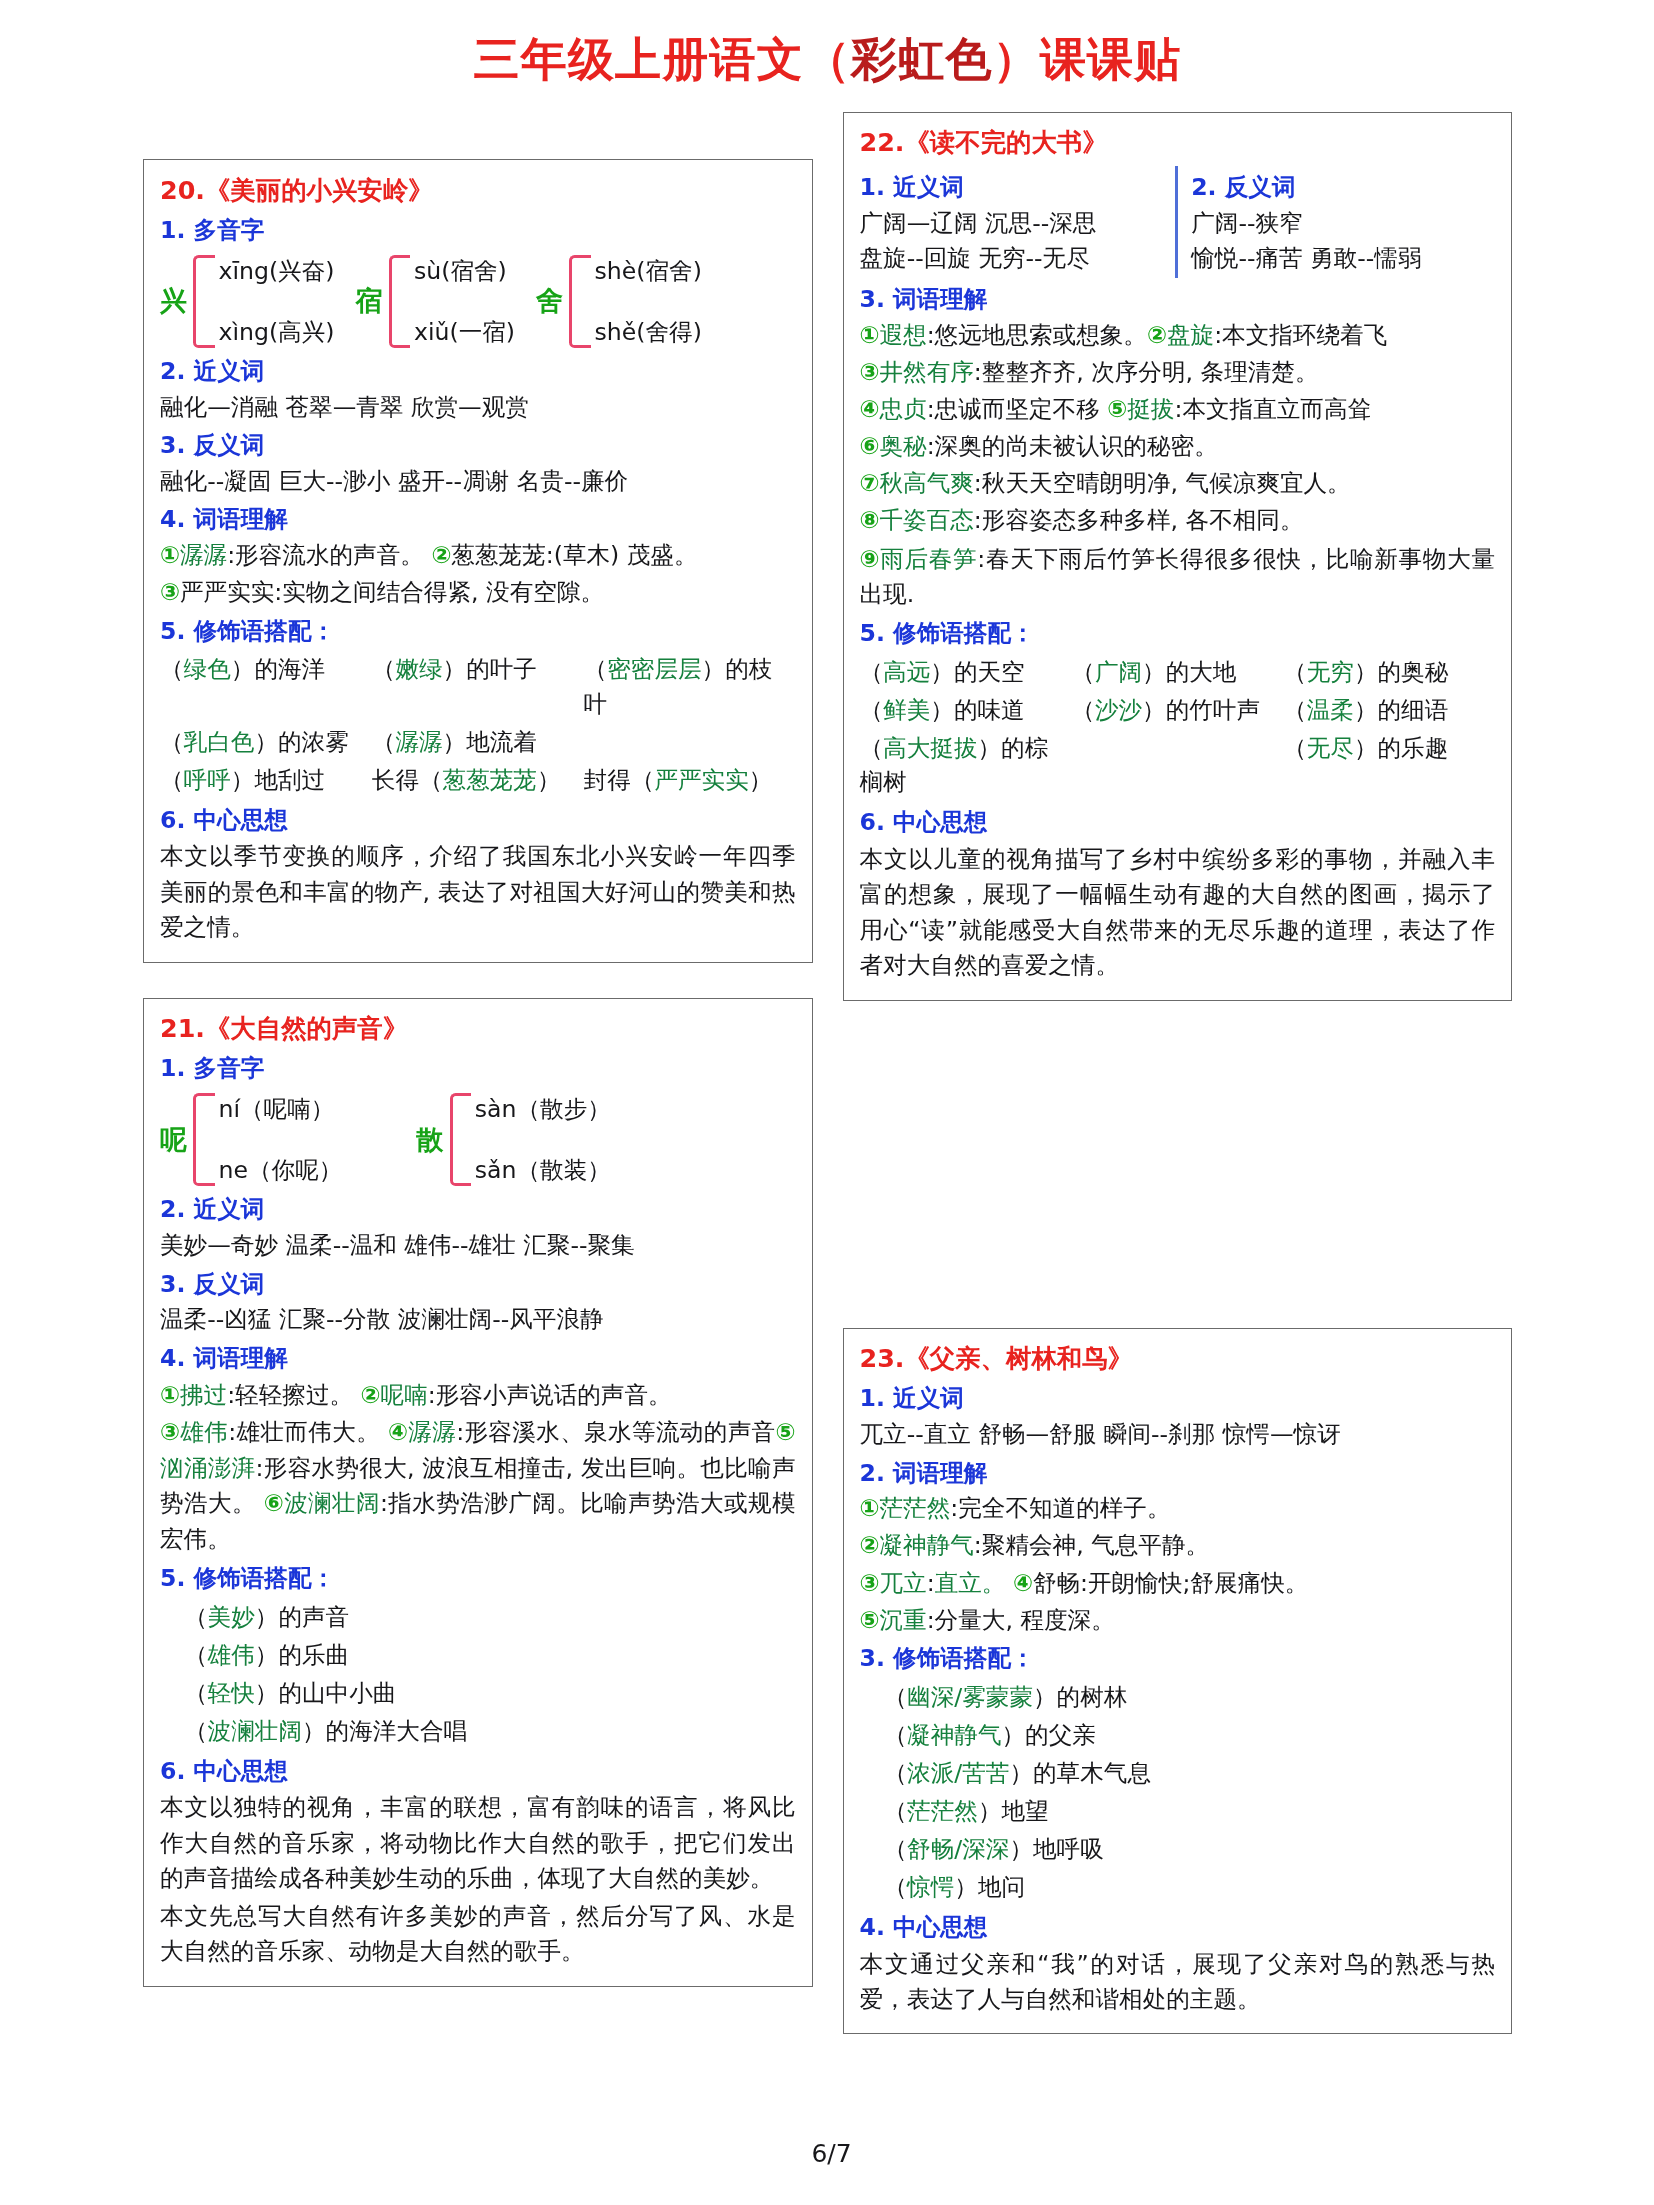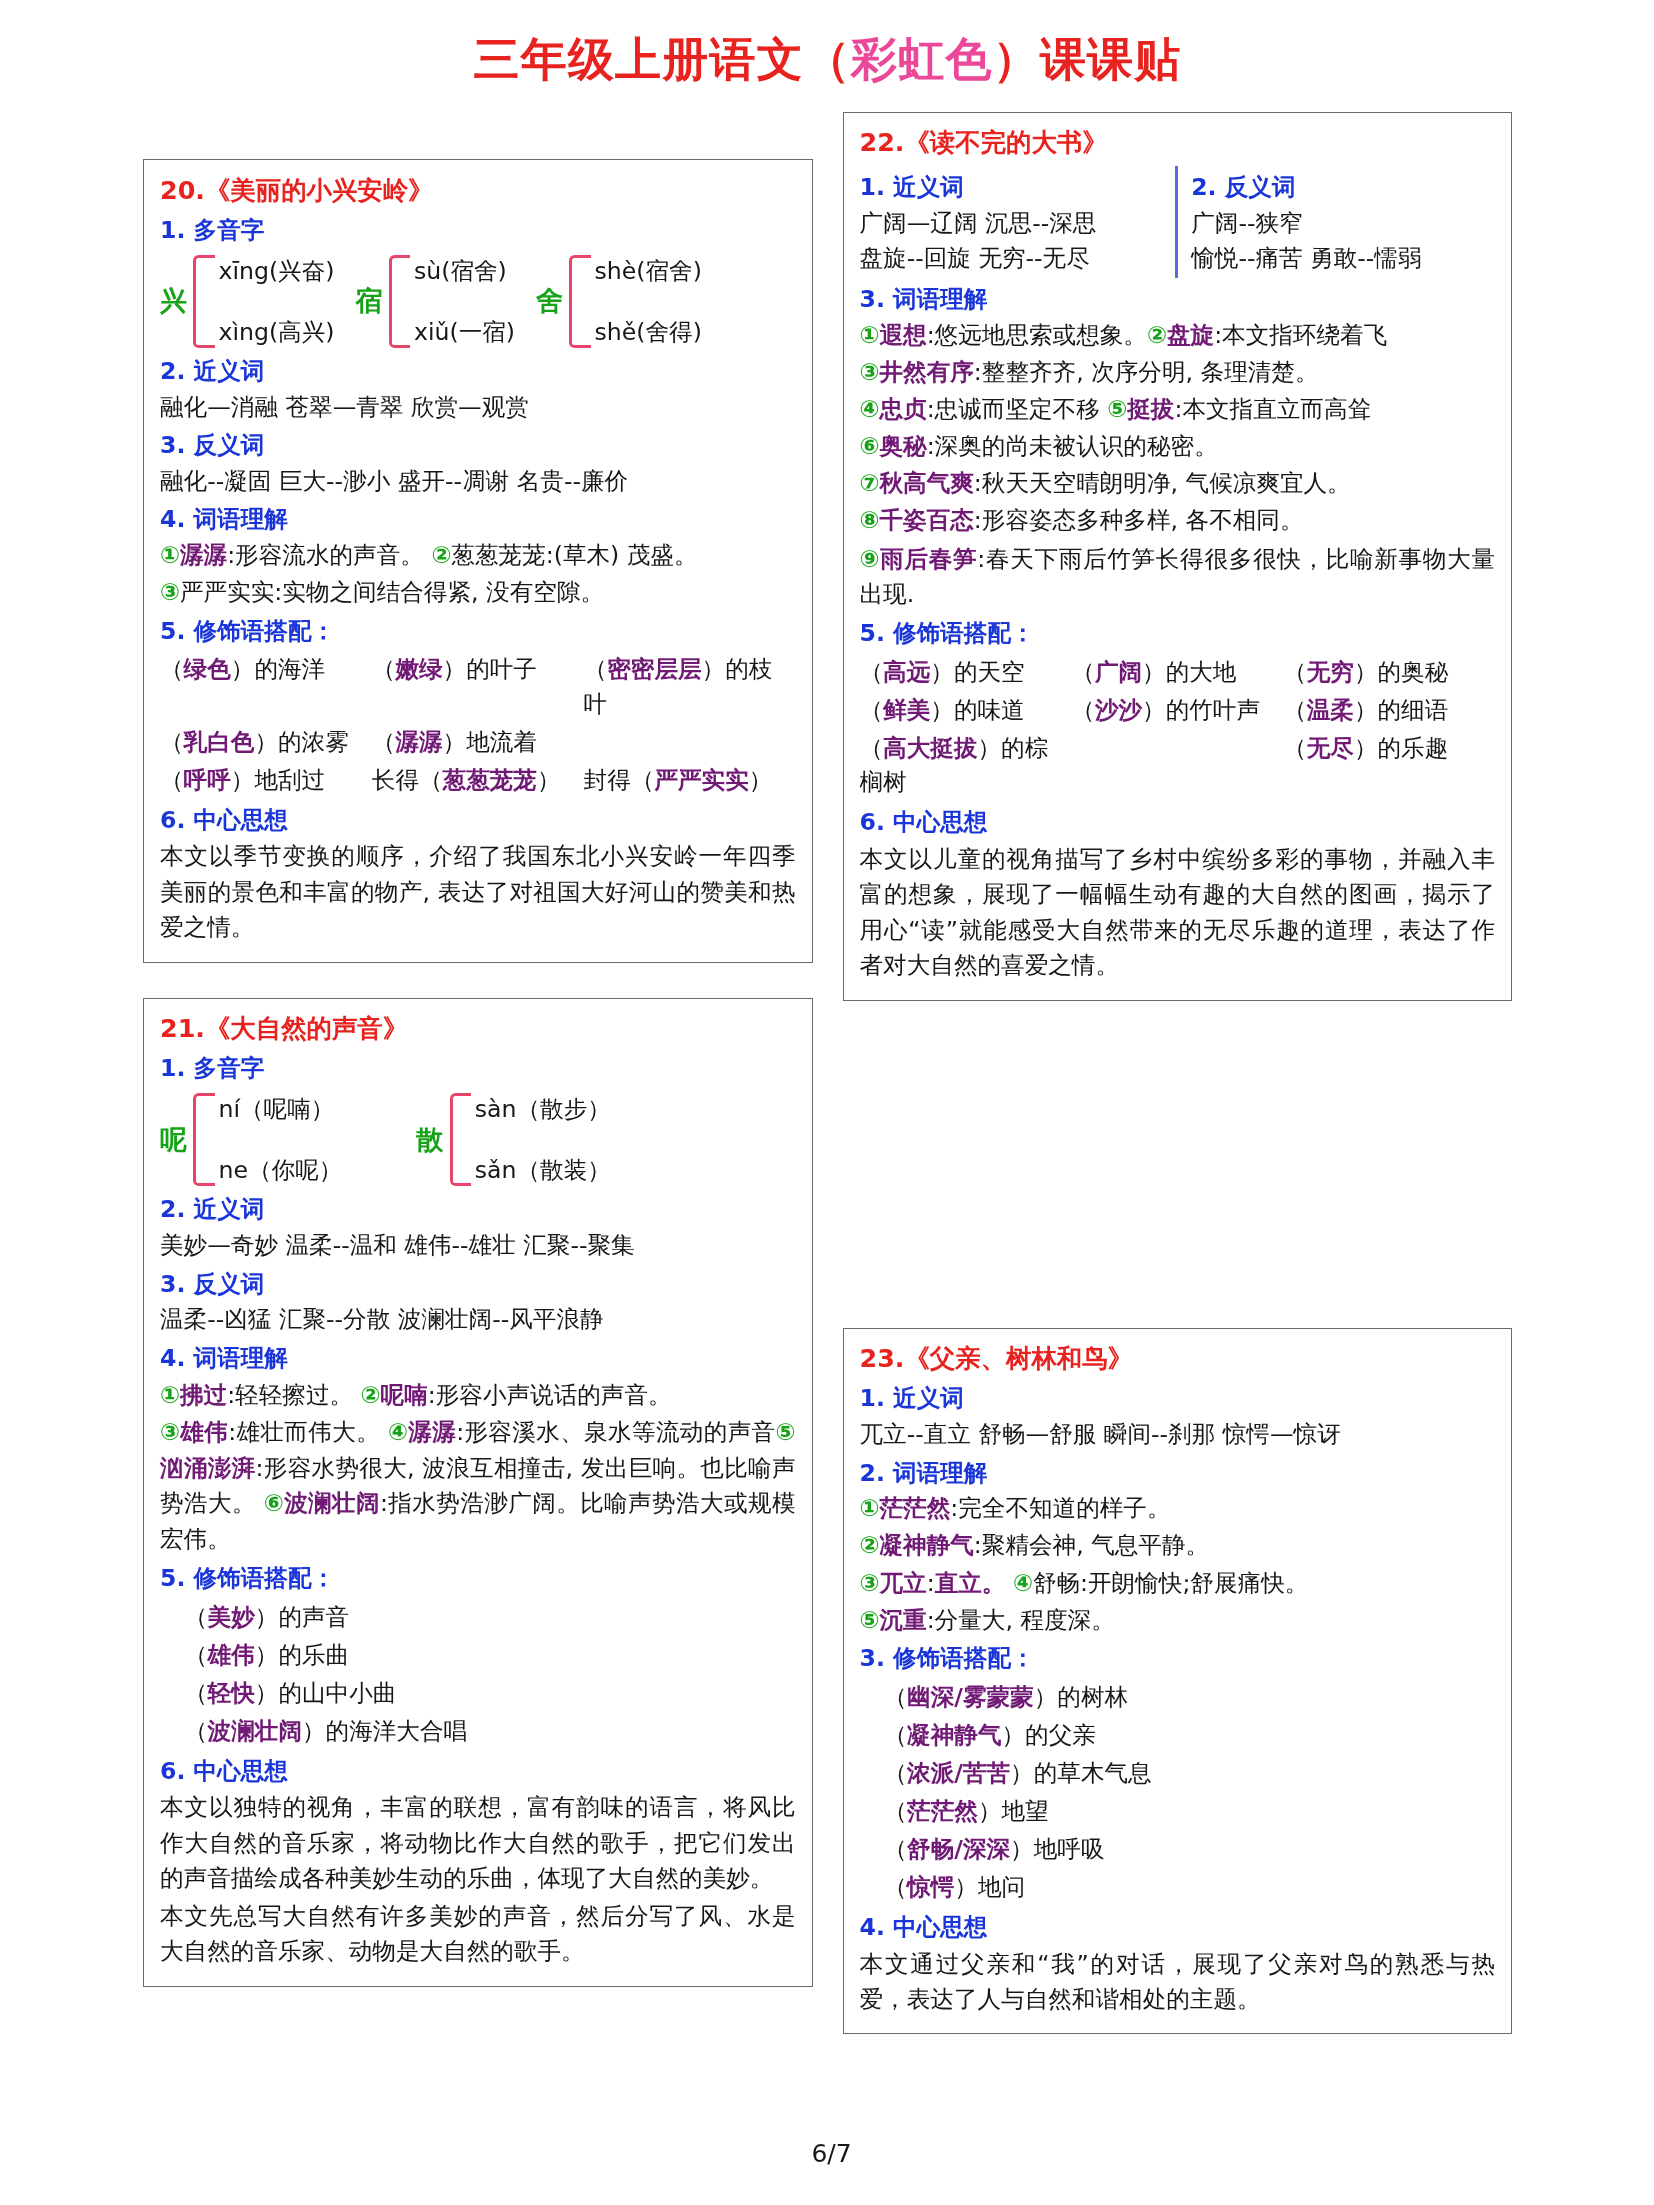--- a/index.html
+++ b/index.html
@@ -13,21 +13,21 @@
   .page-title{
     text-align:center;
     color:#e8231f;
     font-size:46px;
     font-weight:bold;
     letter-spacing:1.2px;
     padding-top:28.5px;
     padding-bottom:21px;
     white-space:nowrap;
   }
-  .page-title .green{color:#ec4899;}
+  .page-title .green{color:#b91c1c;}
 
   .columns{
     display:flex;
     gap:30px;
     padding:0 143px 0 143px;
     box-sizing:border-box;
     align-items:center;
   }
   .col{flex:1 1 0;min-width:0;display:flex;flex-direction:column;gap:35px;}
   .col-right{padding-top:0;}
@@ -57,21 +57,21 @@
     line-height:1.42;
     margin:1.9px 0;
   }
   .para{
     color:#17171a;
     font-size:23.6px;
     line-height:1.5;
     margin:2.5px 0 0 0;
     text-align:justify;
   }
-  .red{color:#701a75;font-weight:bold;}
+  .red{color:#15803d;font-weight:normal;}
   .num{color:#17a317;font-weight:bold;}
   .wordlist .body-line{margin:3.7px 0;}
 
   
   .poly-row{display:flex;gap:0;margin:8.7px 0 7.4px 0;}
   .poly{display:flex;align-items:center;}
   .poly-char{
     color:#17a317;
     font-weight:bold;
     font-size:27px;

